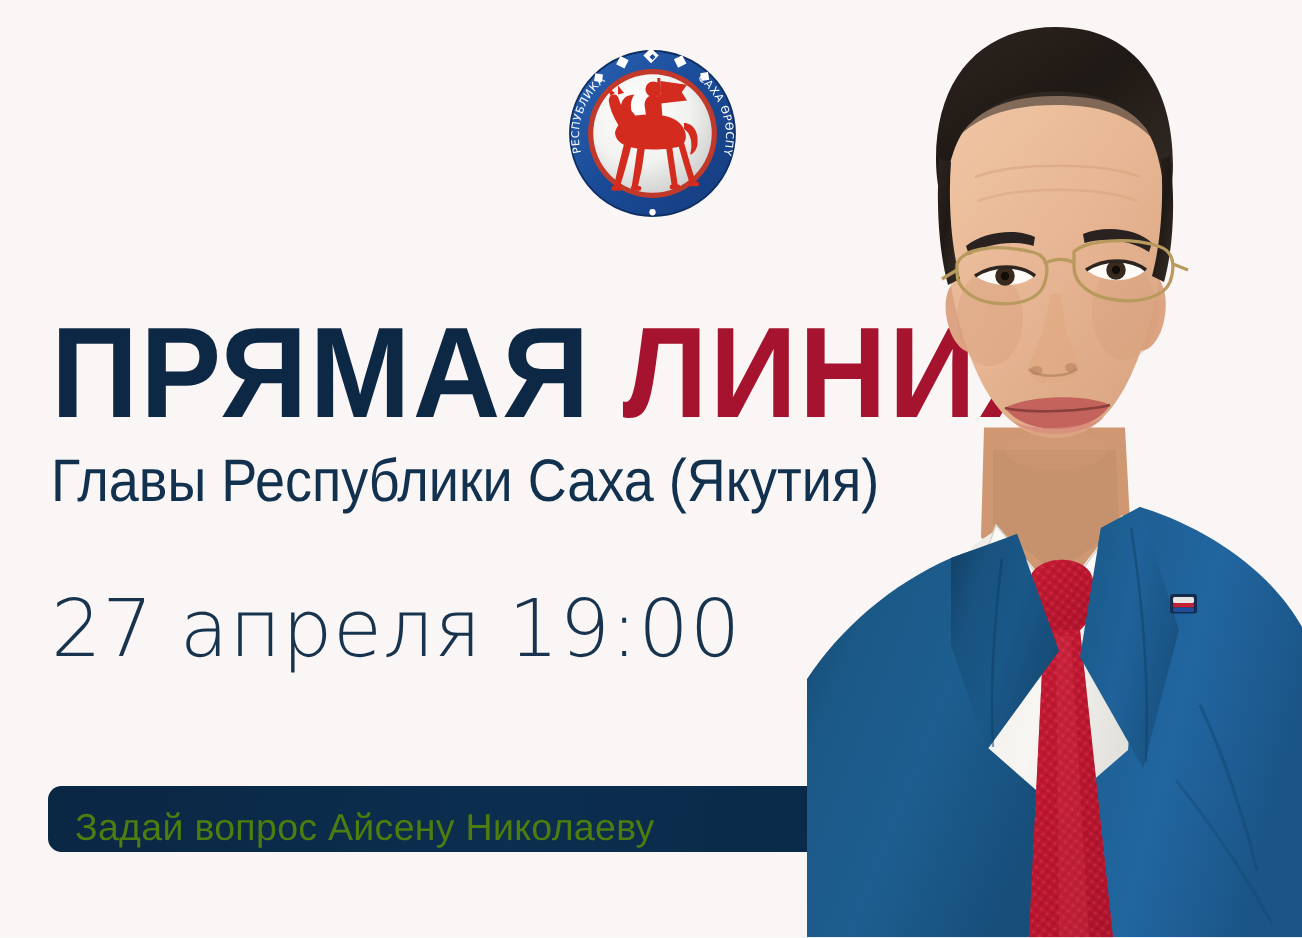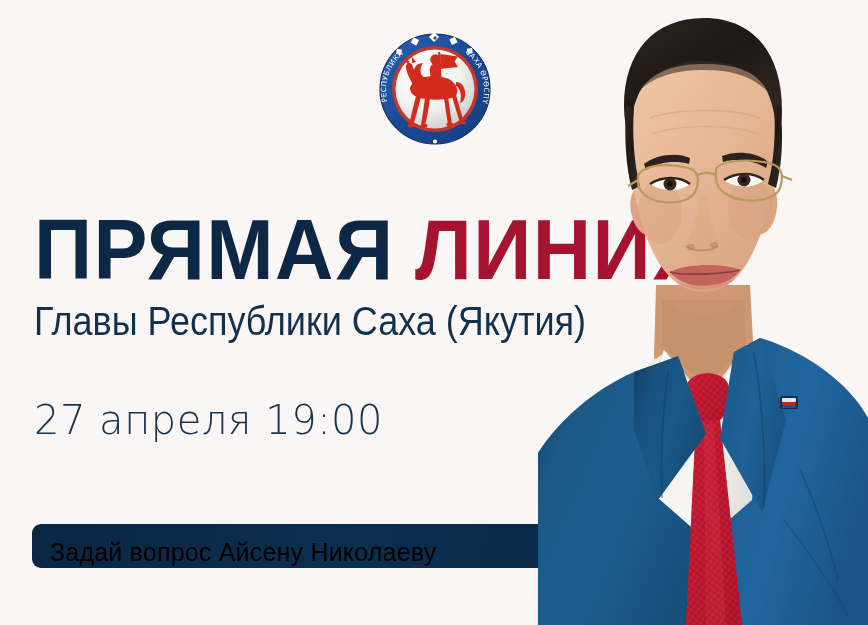--- a/index.html
+++ b/index.html
@@ -63,21 +63,21 @@
     transform: scaleX(0.90);
     transform-origin: left top;
   }
 
   .datetime {
     position: absolute;
     left: 34px;
     top: 390px;
     font-family: "DejaVu Sans", sans-serif;
     font-weight: 300;
-    font-size: 40px;
+    font-size: 53px;
     line-height: 60px;
     color: #18334d;
     letter-spacing: 0.5px;
     white-space: nowrap;
   }
 
   
   .cta-banner {
     position: absolute;
     left: 32px;
@@ -91,21 +91,21 @@
   .cta-label {
     position: absolute;
     left: 50px;
     top: 524px;
     height: 56px;
     display: flex;
     align-items: center;
     font-family: "Liberation Sans", sans-serif;
     font-weight: 400;
     font-size: 25px;
-    color: #000000;
+    color: #4d7c0f;
     letter-spacing: 0.2px;
     white-space: nowrap;
     z-index: 3;
     text-align: center;
   }
 
   
   .portrait {
     position: absolute;
     right: 0;

